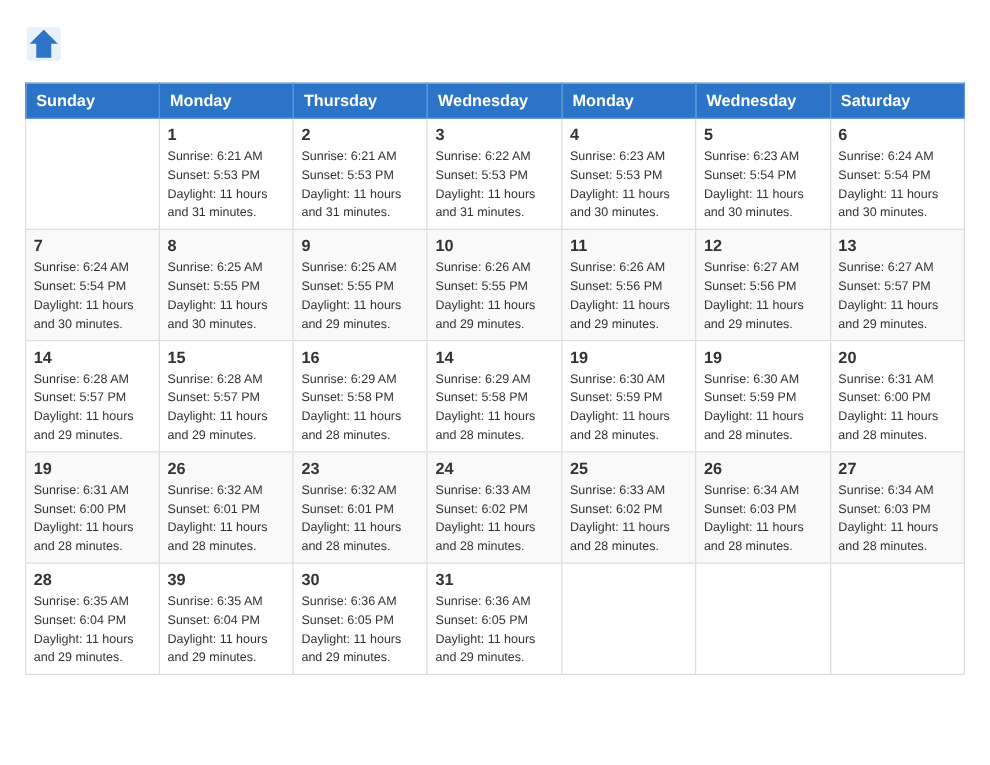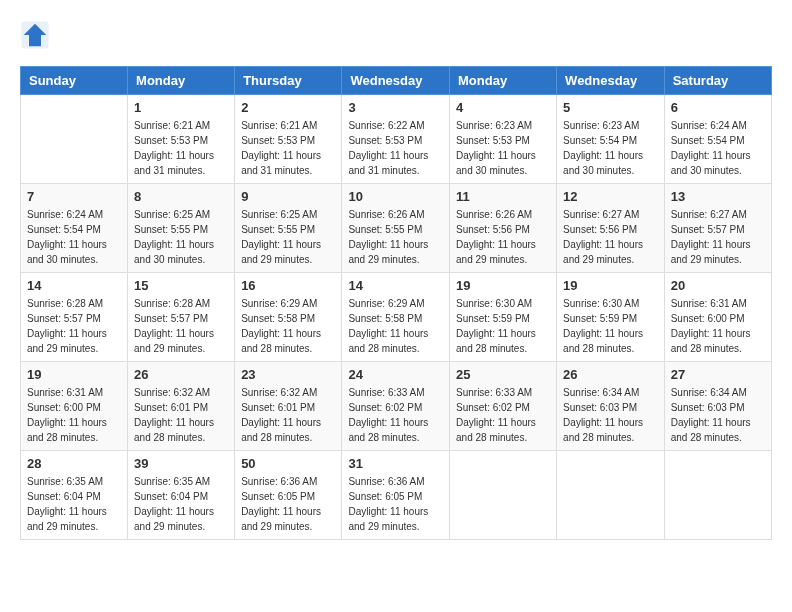--- a/index.html
+++ b/index.html
@@ -358,21 +358,21 @@
       </td>
         <td>
         <span class="day-number">39</span>
         <div class="day-info">
           <span>Sunrise: 6:35 AM</span><br>
           <span>Sunset: 6:04 PM</span><br>
           <span>Daylight: 11 hours and 29 minutes.</span>
         </div>
       </td>
         <td>
-        <span class="day-number">50</span>
+        <span class="day-number">30</span>
         <div class="day-info">
           <span>Sunrise: 6:36 AM</span><br>
           <span>Sunset: 6:05 PM</span><br>
           <span>Daylight: 11 hours and 29 minutes.</span>
         </div>
       </td>
         <td>
         <span class="day-number">31</span>
         <div class="day-info">
           <span>Sunrise: 6:36 AM</span><br>

